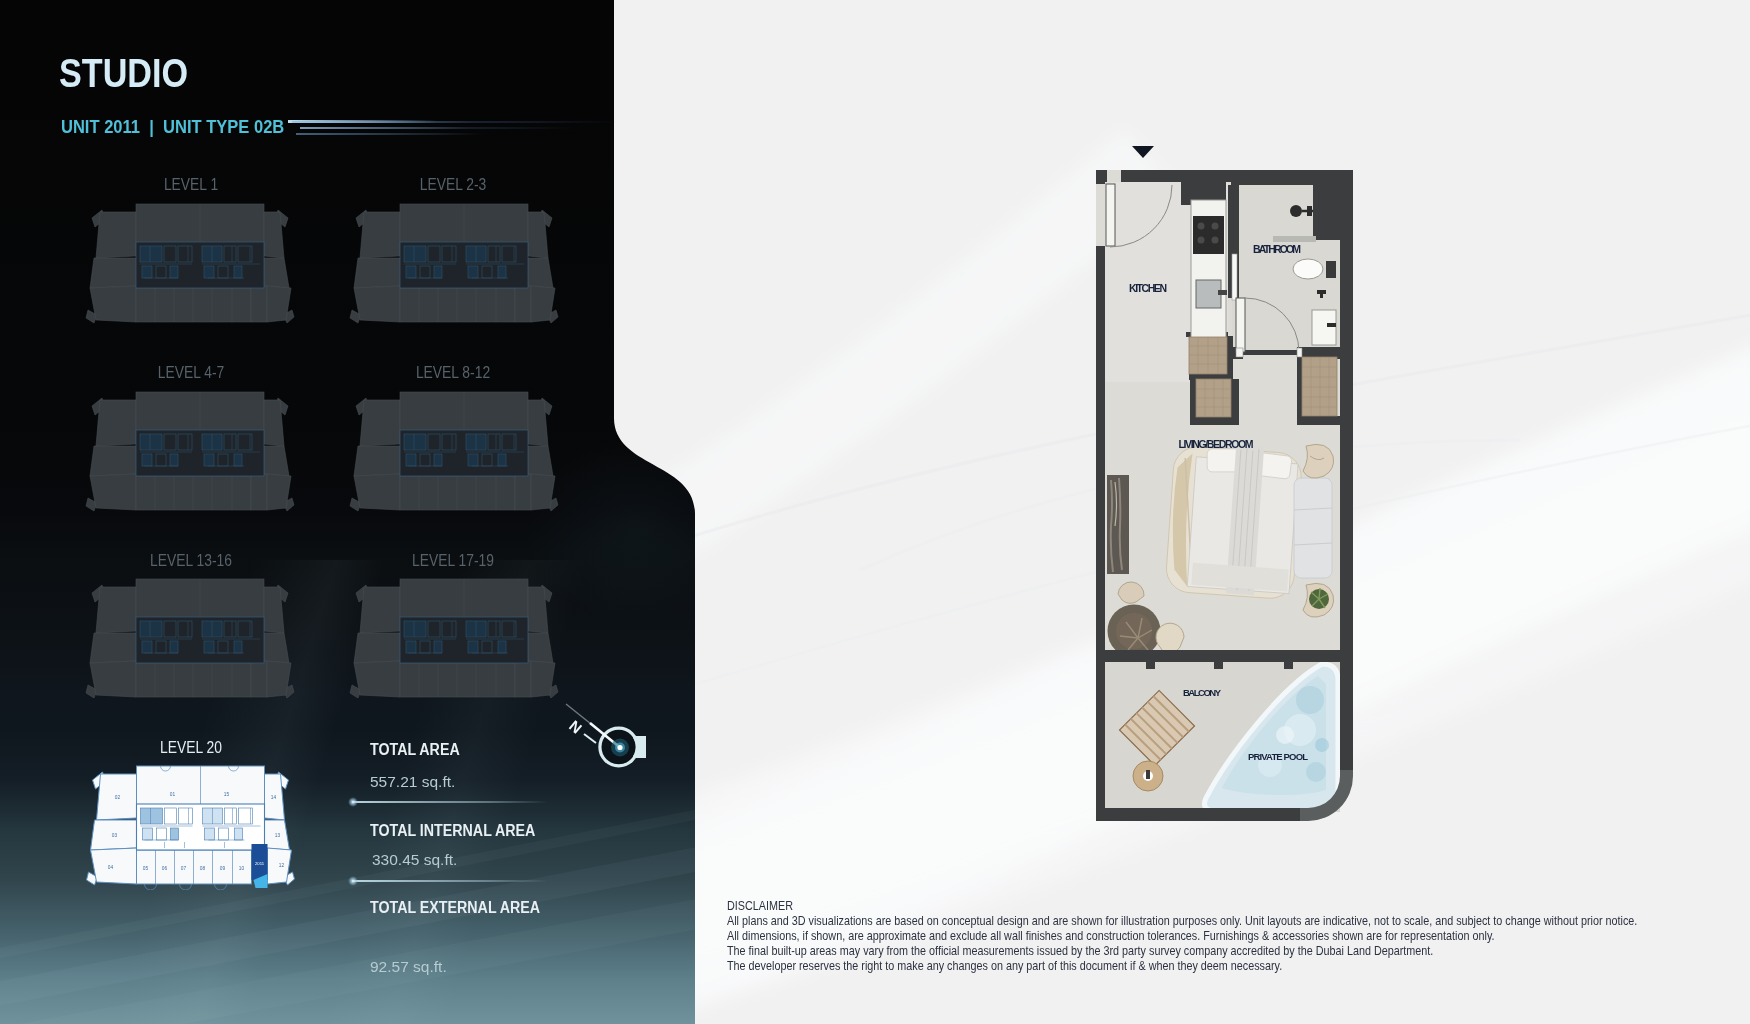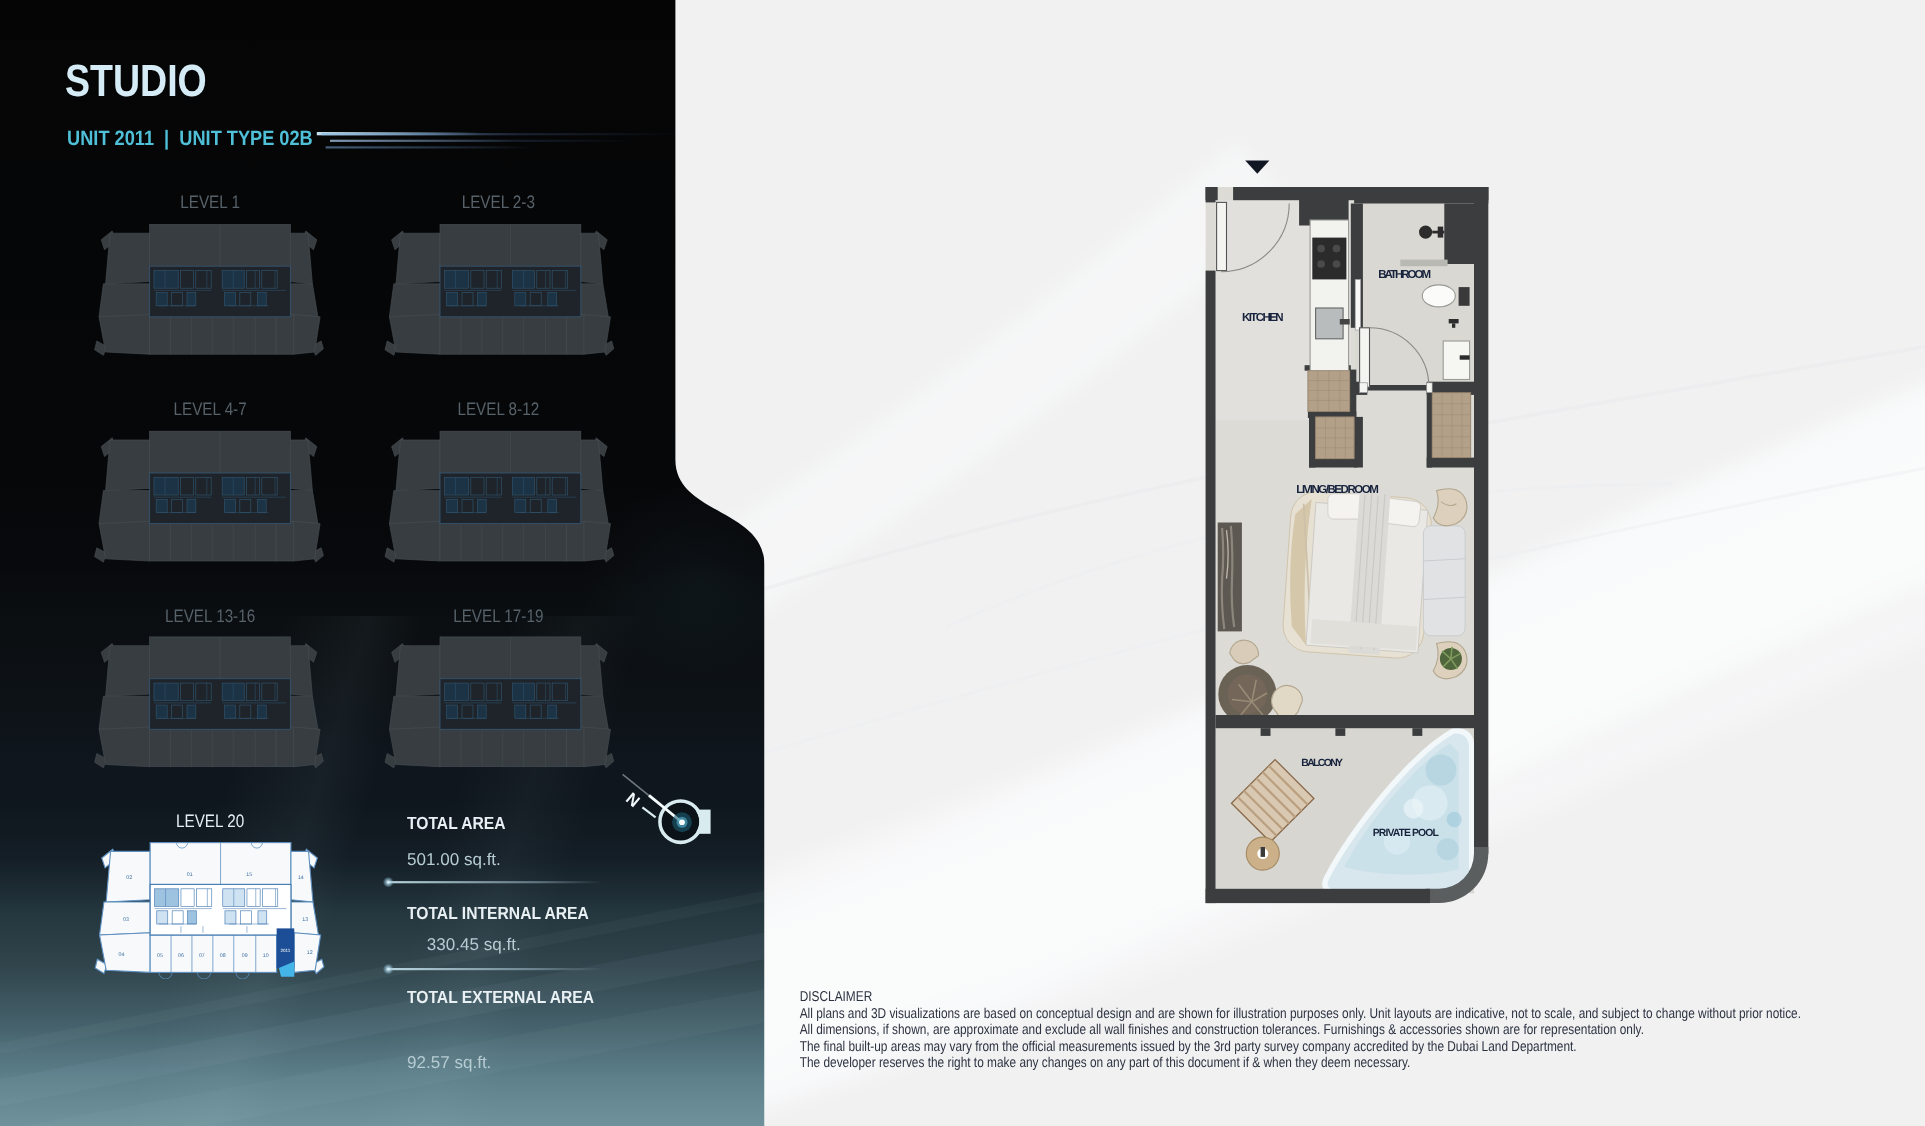--- a/index.html
+++ b/index.html
@@ -200,27 +200,27 @@
     <use href="#towerdark"></use>
   </svg>
 
 <div class="abs lbl" style="left:86px;top:738px;color:#e4edf2;">LEVEL 20</div>
 
 <svg class="abs" style="left:80px;top:758px" width="222" height="132" viewBox="0 0 213 132">
     <use href="#towerlight"></use>
   </svg>
 
 <div class="abs stath" style="left:370px;top:741px;">TOTAL AREA</div>
-<div class="abs statv" style="left:370px;top:773px;">501.00 sq.ft.</div>
+<div class="abs statv" style="left:370px;top:773px;">557.21 sq.ft.</div>
 
 <div class="abs" style="left:352px;top:801px;width:196px;height:1.5px;background:linear-gradient(90deg,rgba(200,230,240,0.9),rgba(170,200,215,0.45) 70%,transparent);"></div>
 <div class="abs" style="left:348px;top:797px;width:10px;height:10px;border-radius:50%;background:radial-gradient(circle,#dff2fa 0%,rgba(140,190,215,0.5) 45%,transparent 70%);"></div>
 
 <div class="abs stath" style="left:370px;top:822px;">TOTAL INTERNAL AREA</div>
-<div class="abs statv" style="left:388px;top:851px;">330.45 sq.ft.</div>
+<div class="abs statv" style="left:372px;top:851px;">330.45 sq.ft.</div>
 
 <div class="abs" style="left:352px;top:880px;width:196px;height:1.5px;background:linear-gradient(90deg,rgba(200,230,240,0.9),rgba(170,200,215,0.45) 70%,transparent);"></div>
 <div class="abs" style="left:348px;top:876px;width:10px;height:10px;border-radius:50%;background:radial-gradient(circle,#dff2fa 0%,rgba(140,190,215,0.5) 45%,transparent 70%);"></div>
 
 <div class="abs stath" style="left:370px;top:899px;">TOTAL EXTERNAL AREA</div>
 <div class="abs statv" style="left:370px;top:958px;">92.57 sq.ft.</div>
 
 <svg class="abs" style="left:540px;top:670px" width="130" height="120" viewBox="540 670 130 120">
   <rect x="633" y="736" width="13" height="22" fill="#d8ecf0"></rect>
   <circle cx="618.7" cy="747" r="17" fill="#0b1218"></circle>

